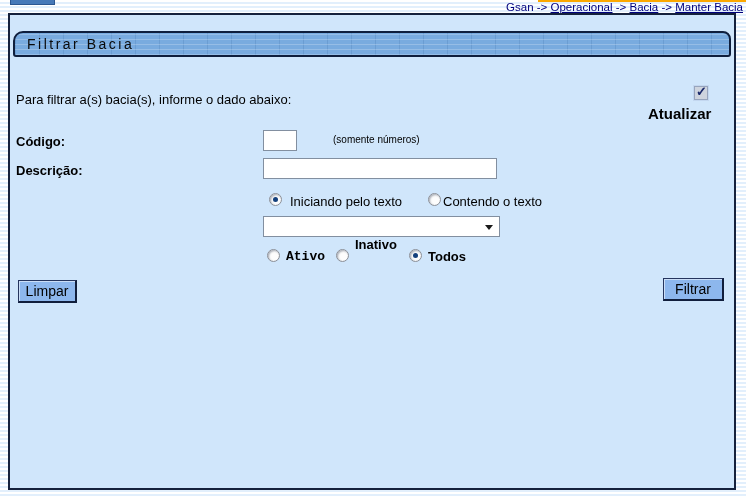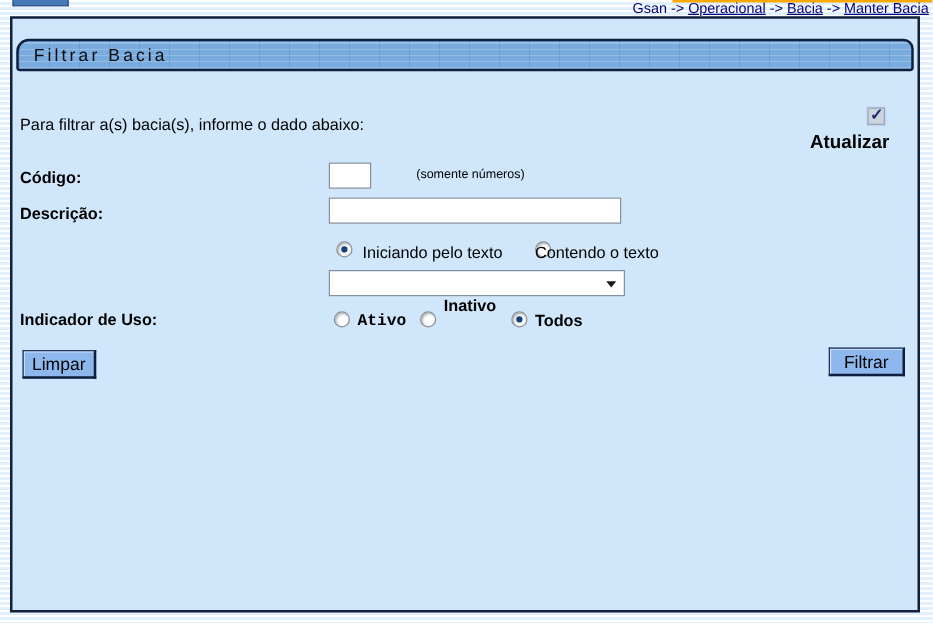--- a/index.html
+++ b/index.html
@@ -123,28 +123,27 @@
   <div class="lbl" style="left:6px; top:119px;">Código:</div>
   <input class="tinput" style="left: 253px; top: 115px; width: 34px;" value="">
   <div class="txt" style="left:295px; top:119px; font-size:10px;margin-left:28px;">(somente números)</div>
 
   <div class="lbl" style="left:6px; top:148px;">Descrição:</div>
   <input class="tinput" style="left: 253px; top: 143px; width: 234px;" value="">
 
   <div class="radio checked" style="left:259px; top:178px;"></div>
   <div class="txt" style="left:280px; top:179px;">Iniciando pelo texto</div>
   <div class="radio" style="left:418px; top:178px;"></div>
-  <div class="txt" style="left:418px; top:179px;">Contendo o texto</div>
+  <div class="txt" style="left:433px; top:179px;">Contendo o texto</div>
 
   <div class="selectbox">
     <span></span>
     <span class="caret"></span>
   </div>
 
-  <div class="lbl" style="left:6px; top:233px;">Indicador de Uso:</div>
   <div class="radio" style="left:257px; top:234px;"></div>
   <div class="lbl" style="left:276px; top:234px;font-family:Liberation Mono, monospace;">Ativo</div>
   <div class="radio" style="left:326px; top:234px;"></div>
   <div class="lbl" style="left:345px; top:222px;">Inativo</div>
   <div class="radio checked" style="left:399px; top:234px;"></div>
   <div class="lbl" style="left:418px; top:234px;">Todos</div>
 
   <button class="btn" style="left:8px; top:265px; width:59px;">Limpar</button>
   <button class="btn" style="left:653px; top:263px; width:61px;">Filtrar</button>
 

